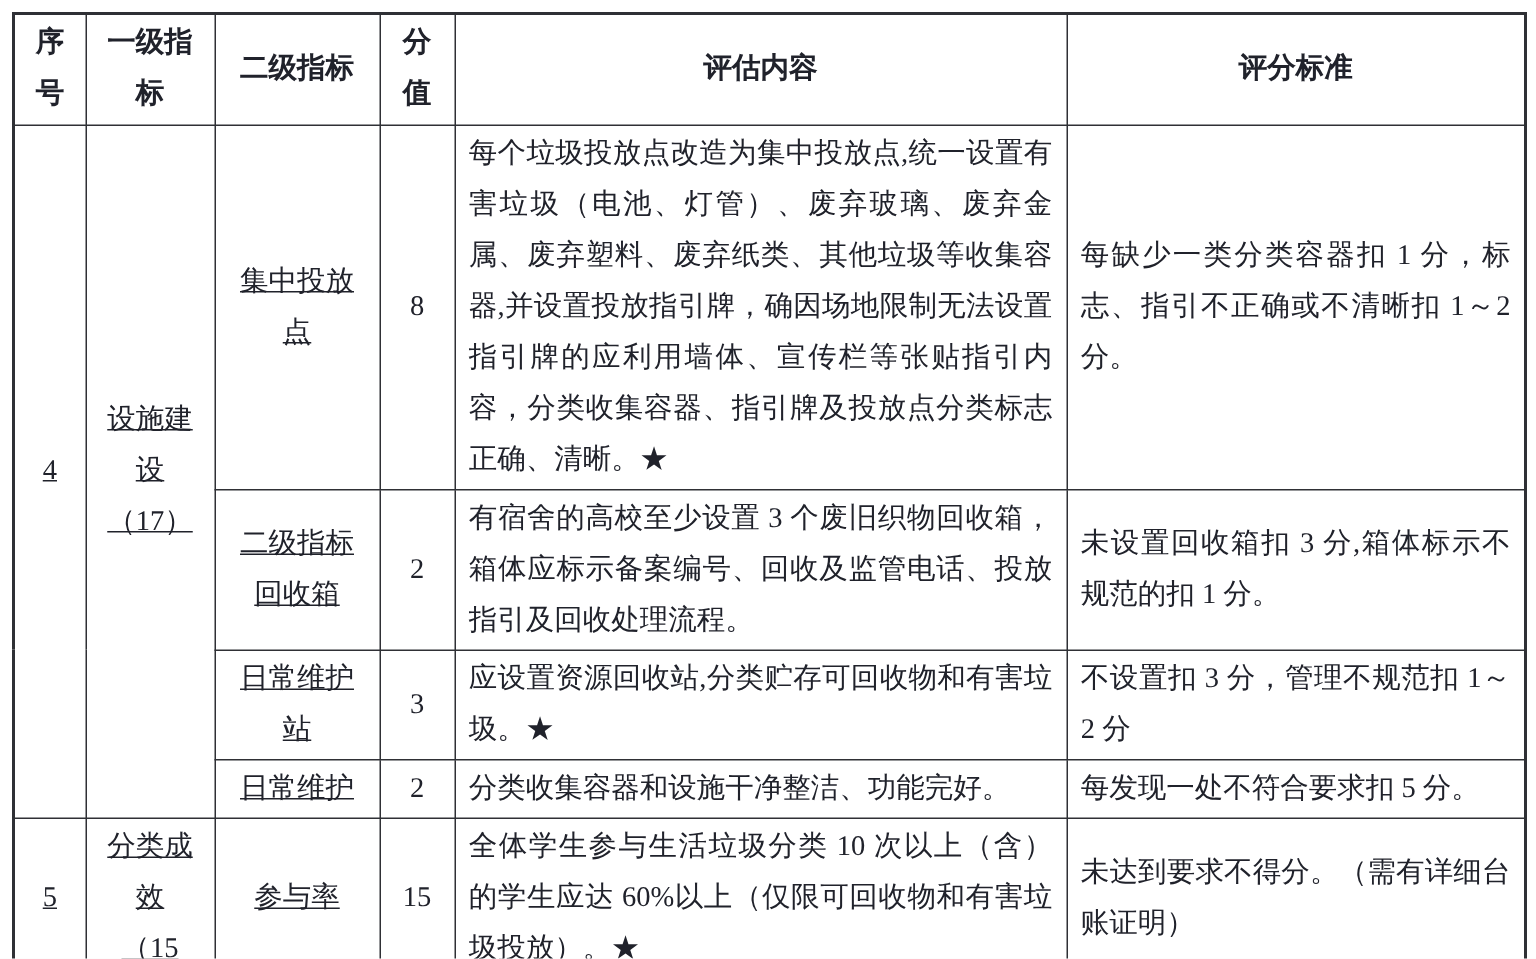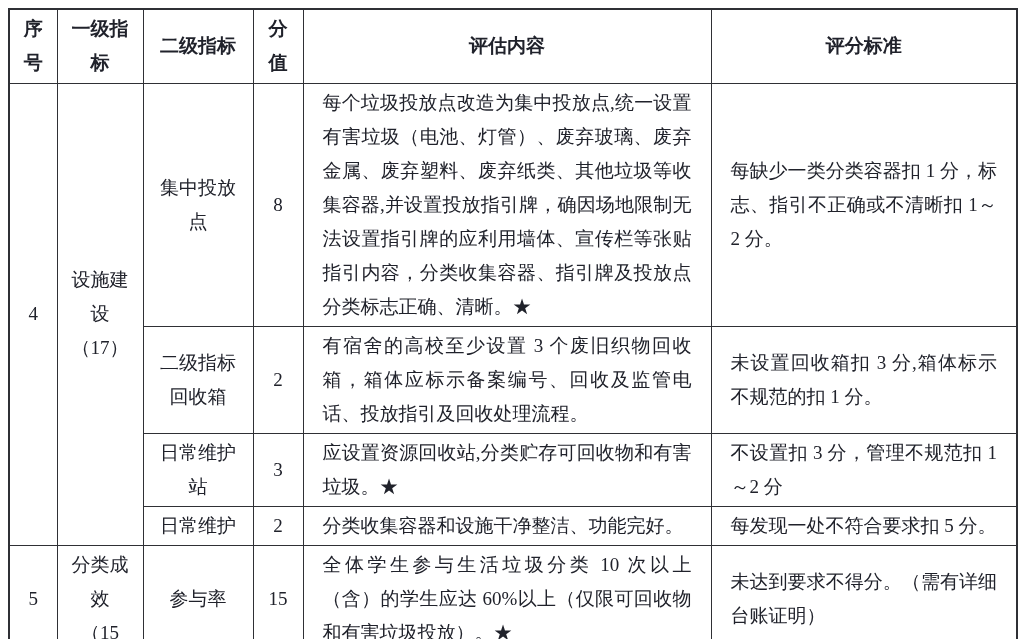--- a/index.html
+++ b/index.html
@@ -35,24 +35,25 @@
   }
   th.hcell {
     font-weight: bold;
     text-align: center;
     white-space: pre-line;
     font-size: 19px;
   }
   td.center {
     text-align: center;
     white-space: pre-line;
+    text-decoration: underline;
   }
   td.textcell {
     text-align: justify;
-    padding: 2px 19px;
+    padding: 2px 9px;
   }
   td.score {
     text-align: center;
   }
 </style>
 </head>
 <body>
 
 <div class="page">
   <table class="eval">

